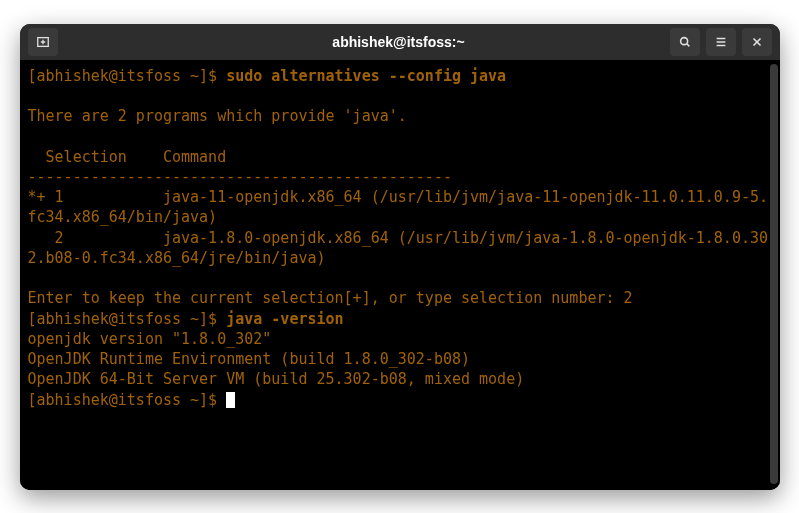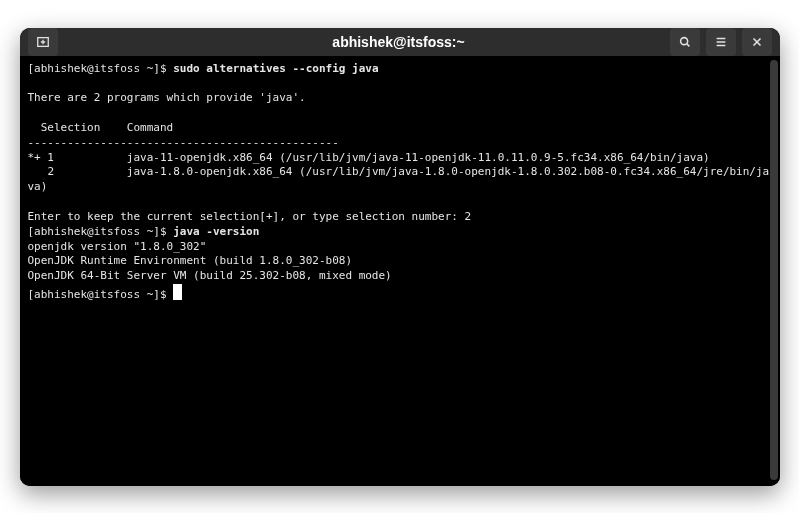--- a/index.html
+++ b/index.html
@@ -18,21 +18,21 @@
     .terminal-window {
       width: 760px;
       background: #000000;
       border-radius: 10px;
       overflow: hidden;
       box-shadow: 0 8px 24px rgba(0,0,0,0.4);
       margin: 15px;
     }
     .titlebar {
       background: #2d2d2d;
-      height: 28px;
+      height: 36px;
       display: flex;
       align-items: center;
       padding: 0 8px;
       color: #e0e0e0;
     }
     .titlebar-left {
       display: flex;
       align-items: center;
       width: 100px;
     }
@@ -60,23 +60,23 @@
       cursor: pointer;
     }
     .titlebar-btn svg {
       width: 14px;
       height: 14px;
       fill: #e0e0e0;
       stroke: #e0e0e0;
     }
     .terminal-body {
       background: #000000;
-      color: #e5e5e5;
+      color: #a16207;
       padding: 6px 8px;
-      font-size: 11px;
+      font-size: 15px;
       line-height: 1.35;
       min-height: 430px;
       white-space: pre-wrap;
       word-break: break-all;
       position: relative;
     }
     .scrollbar {
       position: absolute;
       right: 2px;
       top: 4px;

